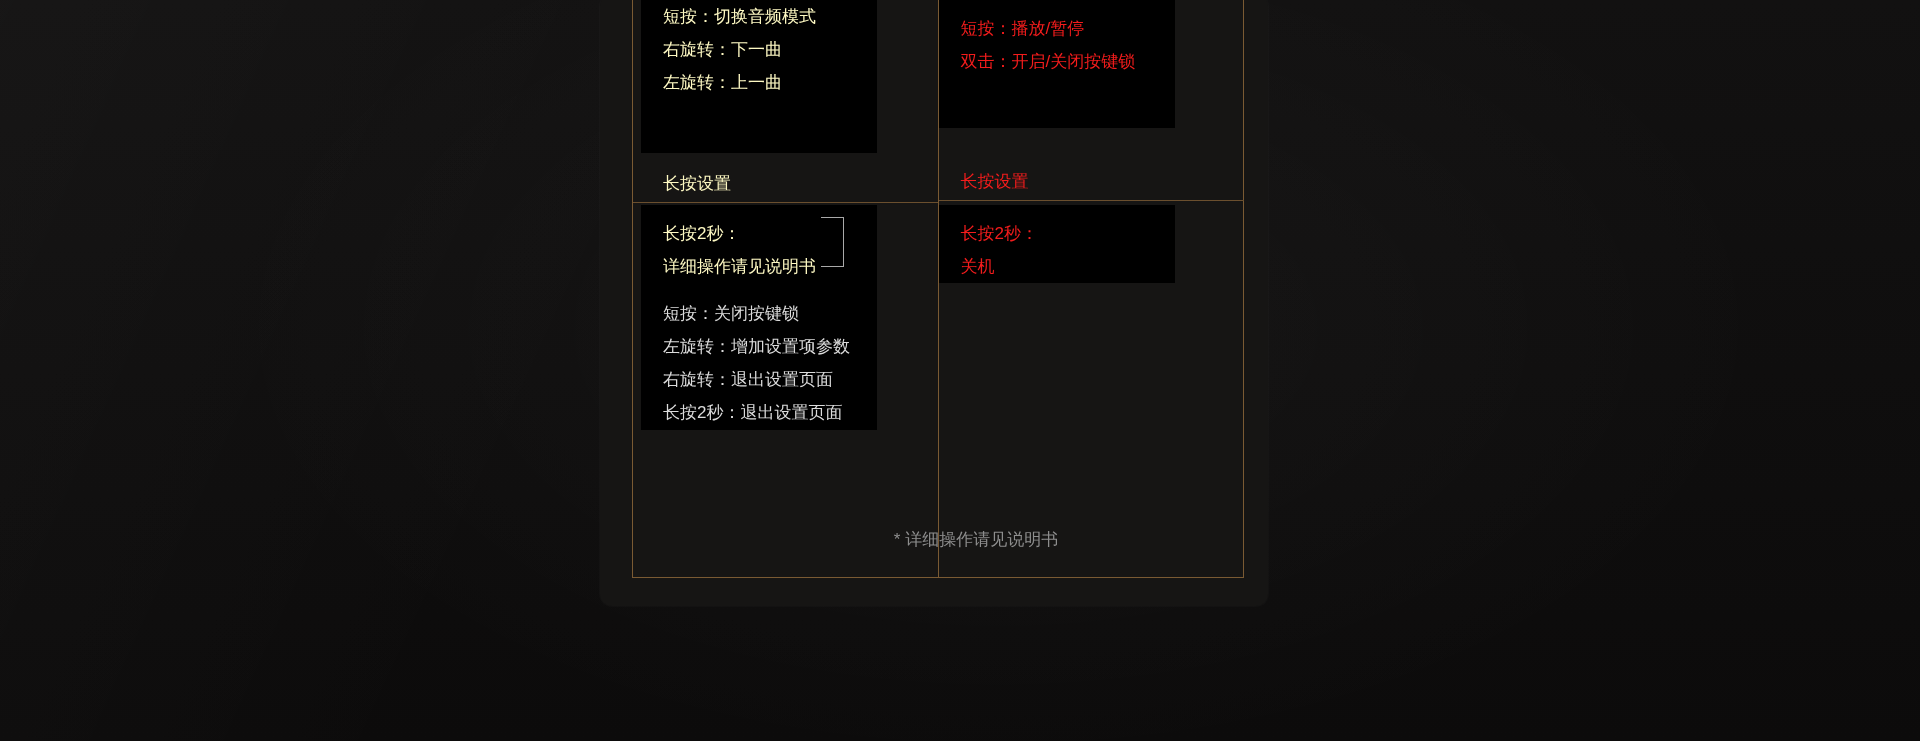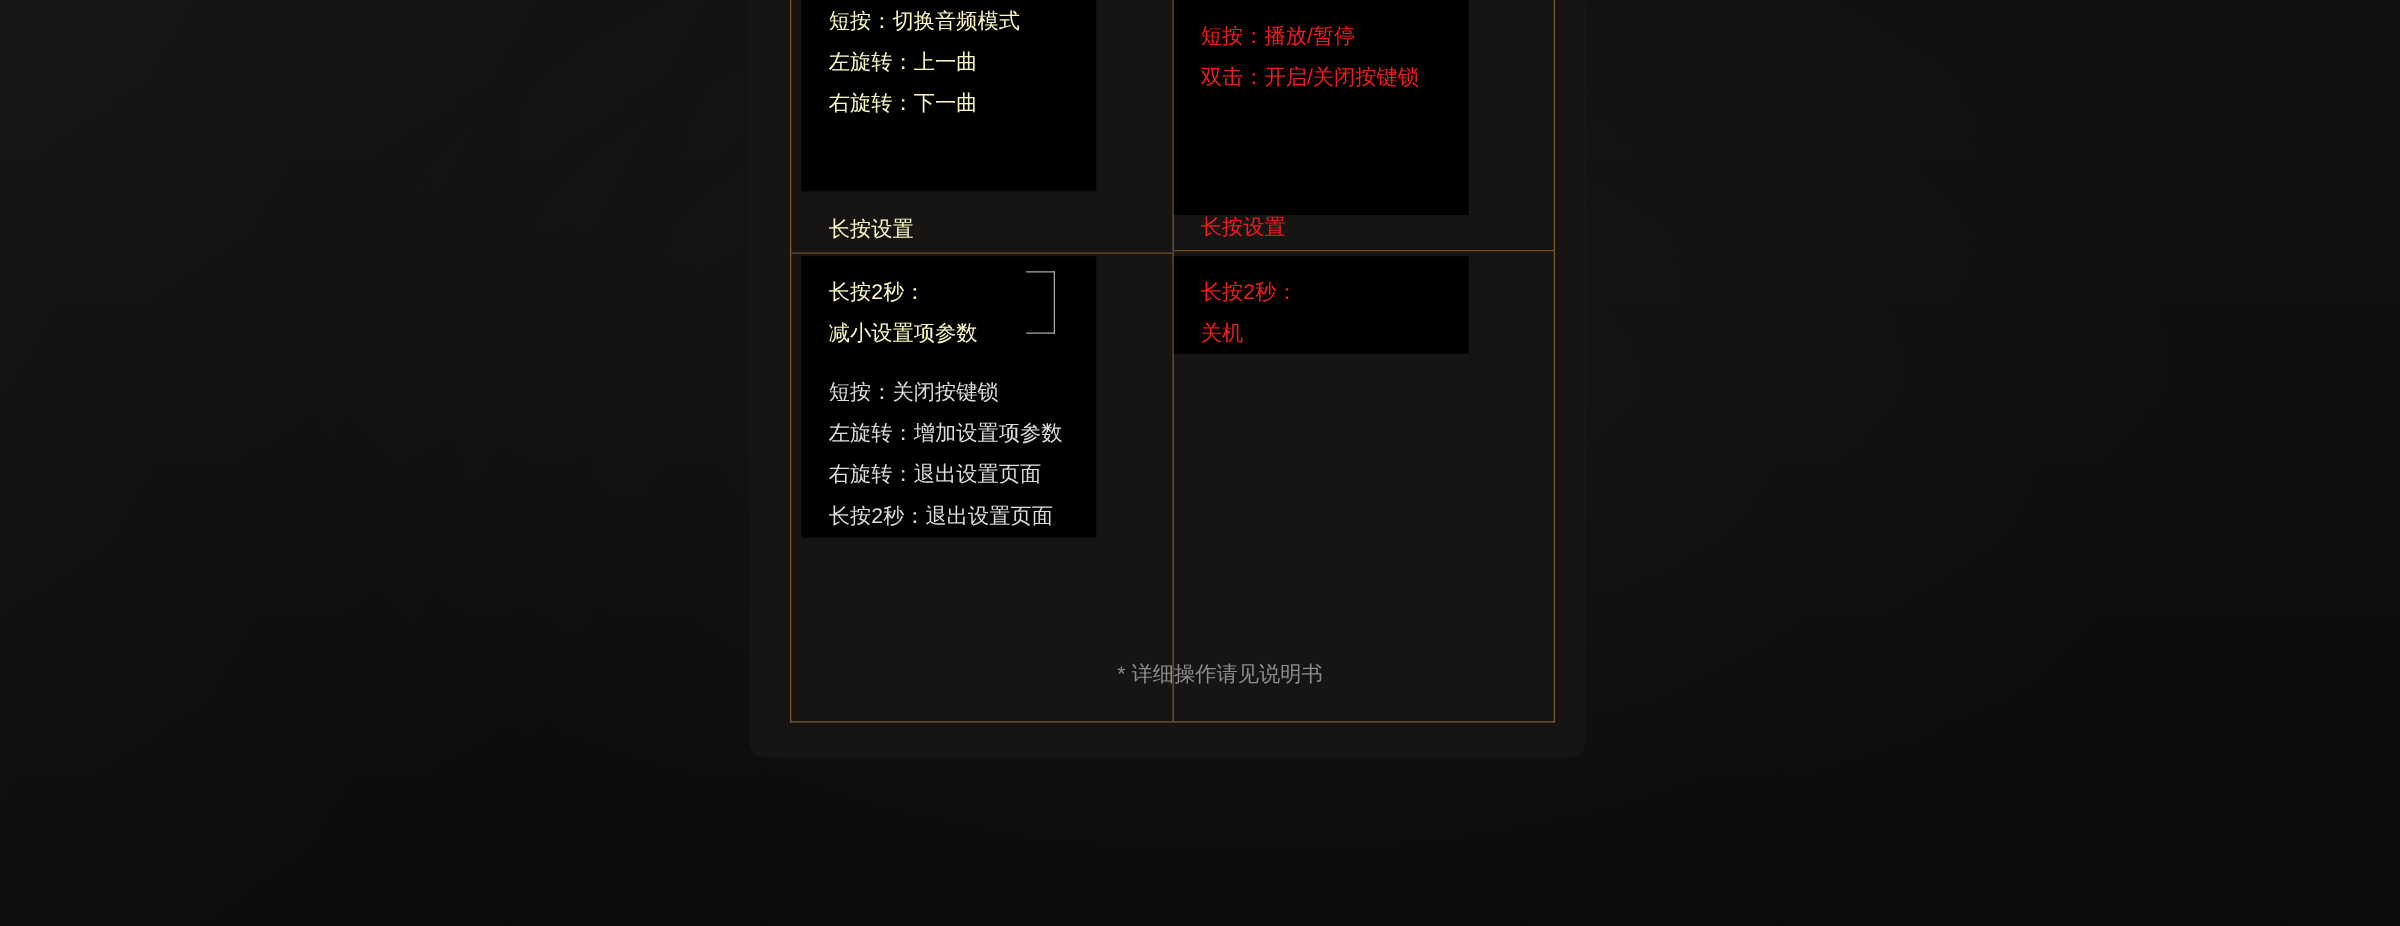--- a/index.html
+++ b/index.html
@@ -69,21 +69,21 @@
     font-size: 17px;
     line-height: 33px;
     white-space: nowrap;
   }
   .blue { color: #fef9c3; }
   .red  { color: #f31c1c; }
   .white{ color: #dcdcdc; }
 
   
   .cell-top-left  { left: 8px;  top: 0px;   width: 236px; height: 165px; }
-  .cell-top-right { left: 0px;  top: 12px;  width: 236px; height: 172px; }
+  .cell-top-right { left: 0px;  top: 12px;  width: 236px; height: 128px; }
 
   
   .sec-head {
     position: absolute;
     font-size: 17px;
     line-height: 22px;
     text-align: right;
   }
   .sec-head.left  { left: 30px; top: 185px; }
   .sec-head.right { left: 22px; top: 183px; }
@@ -131,30 +131,30 @@
 <div id="root">
 
   <div class="panel"></div>
 
   <div class="table-area">
 
     <div class="col left">
 
       <div class="cell cell-top-left">
         <div class="line blue">短按：切换音频模式</div>
+        <div class="line blue">右旋转：下一曲</div>
         <div class="line blue">左旋转：上一曲</div>
-        <div class="line blue">右旋转：下一曲</div>
       </div>
 
       <div class="sec-head left blue">长按设置</div>
       <div class="hr left"></div>
 
       <div class="cell cell-bot-left">
         <div class="line blue">长按2秒：</div>
-        <div class="line blue">减小设置项参数</div>
+        <div class="line blue">详细操作请见说明书</div>
         <div class="gap"></div>
         <div class="line white">短按：关闭按键锁</div>
         <div class="line white">左旋转：增加设置项参数</div>
         <div class="line white">右旋转：退出设置页面</div>
         <div class="line white">长按2秒：退出设置页面</div>
         <div class="bracket"></div>
       </div>
 
     </div>
 

